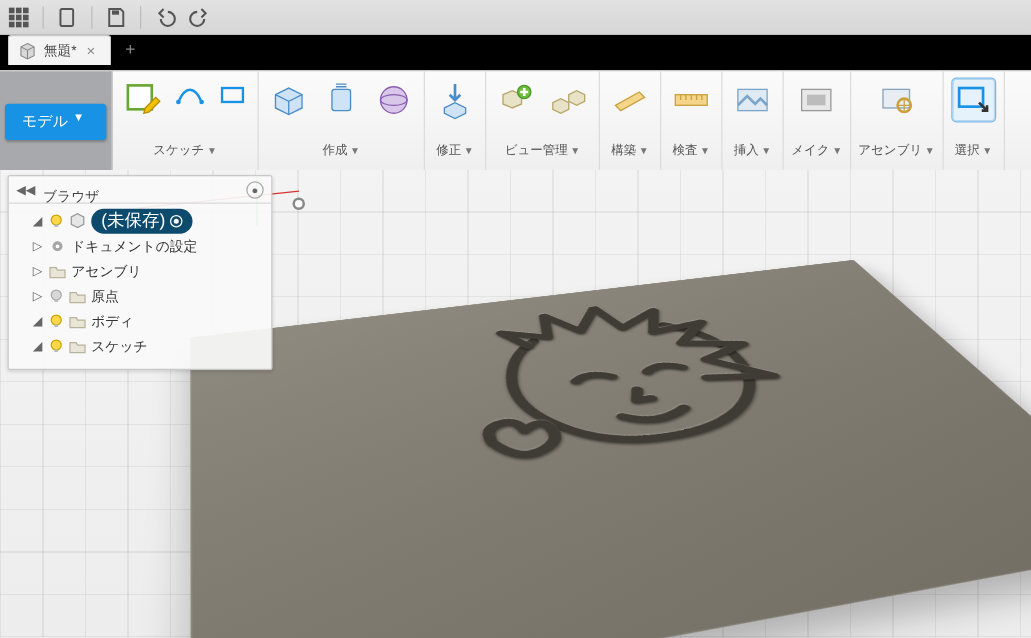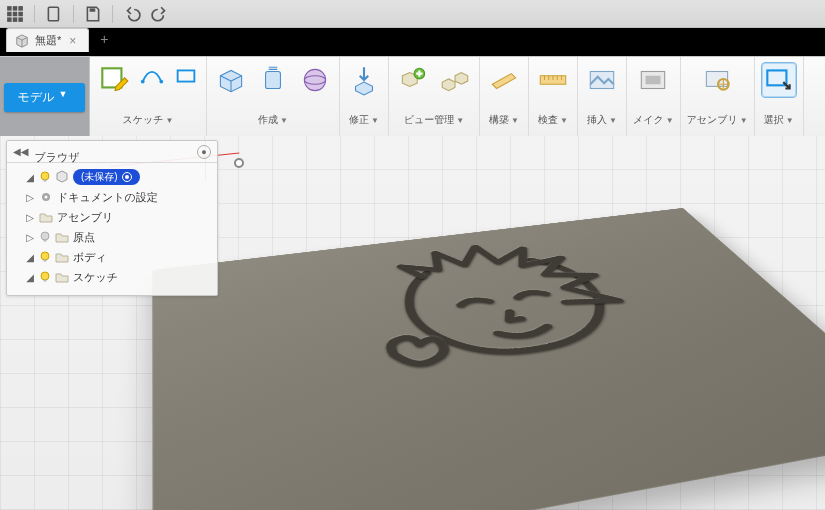--- a/index.html
+++ b/index.html
@@ -38,21 +38,21 @@
   .browser-hdr { height:22px; display:flex; align-items:center; padding:0 6px; font-size:11px; color:#444; border-bottom:1px solid #d8d8d8; gap:6px;}
   .browser-hdr .coll { font-size:10px; color:#666; }
   .browser-hdr .title { flex:1;margin-top:12px; }
   .browser-hdr .pin { width:14px; height:14px; border:1px solid #aaa; border-radius:50%; display:flex; align-items:center; justify-content:center; font-size:9px; color:#666;}
   .tree { padding:4px 4px 8px 4px; font-size:11px; color:#333;}
   .tree ul { list-style:none; padding-left:14px;}
   .tree li { display:flex; align-items:center; gap:4px; height:20px; position:relative;}
   .tree li .tw { width:10px; text-align:center; color:#666; font-size:10px;}
   .bulb { width:12px; height:12px; }
   .nodeicon { width:14px; height:14px; display:flex; align-items:center; justify-content:center;}
-  .root-pill { background:#1d4ed8; color:#fff; border-radius:10px; padding:1px 8px; font-size:10px; display:flex; align-items:center; gap:4px;}
+  .root-pill { background:#0c4a6e; color:#fff; border-radius:10px; padding:1px 8px; font-size:14px; display:flex; align-items:center; gap:4px;}
   .root-pill .rec { width:10px; height:10px; border:1.5px solid #fff; border-radius:50%; display:inline-flex; align-items:center; justify-content:center;}
   .root-pill .rec::after{content:""; width:4px; height:4px; background:#fff; border-radius:50%;}
 
   
   .viewport { position:absolute; left:0; top:136px; right:0; bottom:0;
     background:
       repeating-linear-gradient(0deg, rgba(0,0,0,.06) 0 1px, transparent 1px 34px),
       repeating-linear-gradient(90deg, rgba(0,0,0,.06) 0 1px, transparent 1px 34px),
       linear-gradient(#f3f3f3,#ededed);
   }

